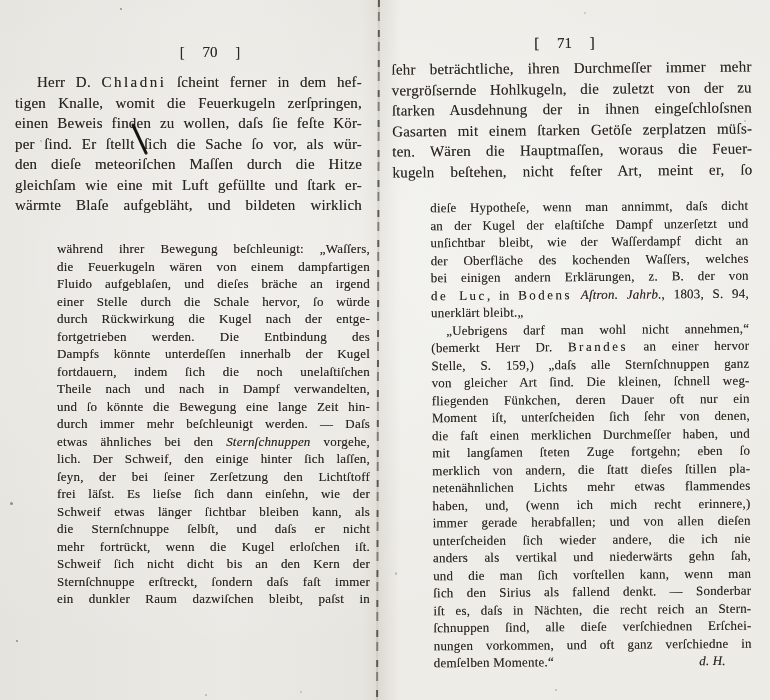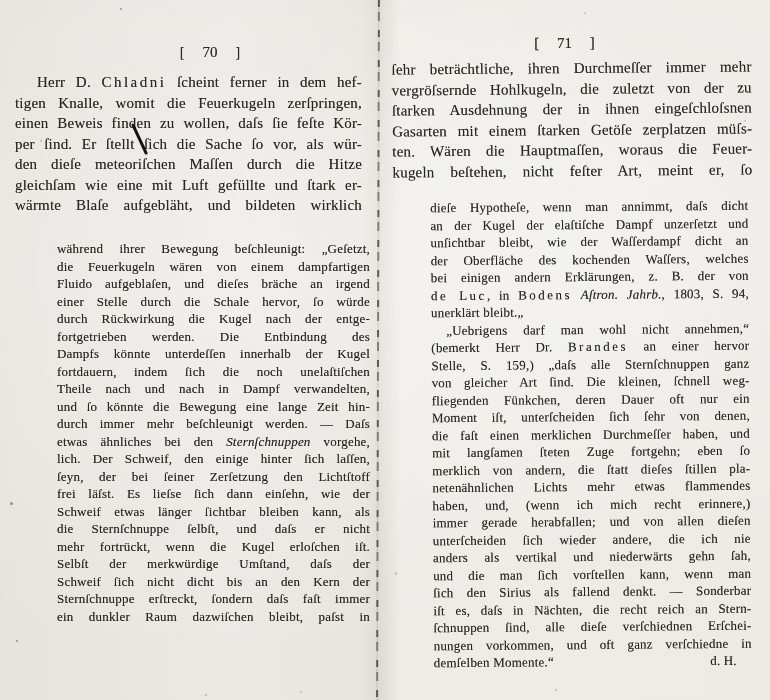--- a/index.html
+++ b/index.html
@@ -33,21 +33,21 @@
   .lmain{left:15px;top:72px;width:347px;}
   .lnote{left:57px;top:240px;width:313px;}
   .rmain{left:392px;top:58px;width:360px;transform:rotate(-0.5deg);}
   .rnote{left:432px;top:198px;width:318px;transform:rotate(-0.45deg);}
   .line{text-align:justify;text-align-last:justify;}
   .line.left{text-align-last:left;}
   .main .line.indent{text-indent:22px;}
   .note .line.indent{text-indent:15px;}
   .it{font-style:italic;}
   .spaced{letter-spacing:2.5px;}
-  .sig{float:right;margin-right:15px;}
+  .sig{float:right;margin-right:26px;font-style:italic;}
   
   .gutter{
     position:absolute;left:377px;top:0;width:2px;height:700px;
     background:repeating-linear-gradient(180deg,
       rgba(45,42,36,.75) 0 7px, rgba(45,42,36,.12) 7px 12px,
       rgba(45,42,36,.55) 12px 21px, rgba(45,42,36,.08) 21px 30px);
     filter:blur(.5px);
     transform:rotate(.15deg);
   }
   .ink-stroke{
@@ -77,39 +77,38 @@
     <div class="block main lmain">
         <div class="line indent"><span>Herr D. </span><span class="spaced">Chladni</span><span> ſcheint ferner in dem hef-</span></div>
         <div class="line"><span>tigen Knalle, womit die Feuerkugeln zerſpringen,</span></div>
         <div class="line"><span>einen Beweis finden zu wollen, daſs ſie feſte Kör-</span></div>
         <div class="line"><span>per ſind. Er ſtellt ſich die Sache ſo vor, als wür-</span></div>
         <div class="line"><span>den dieſe meteoriſchen Maſſen durch die Hitze</span></div>
         <div class="line"><span>gleichſam wie eine mit Luft gefüllte und ſtark er-</span></div>
         <div class="line"><span>wärmte Blaſe aufgebläht, und bildeten wirklich</span></div>
       </div>
     <div class="block note lnote">
-        <div class="line"><span>während ihrer Bewegung beſchleunigt: „Geſetzt,</span></div>
+        <div class="line"><span>während ihrer Bewegung beſchleunigt: „Waſſers,</span></div>
         <div class="line"><span>die Feuerkugeln wären von einem dampfartigen</span></div>
         <div class="line"><span>Fluido aufgeblaſen, und dieſes bräche an irgend</span></div>
         <div class="line"><span>einer Stelle durch die Schale hervor, ſo würde</span></div>
         <div class="line"><span>durch Rückwirkung die Kugel nach der entge-</span></div>
         <div class="line"><span>fortgetrieben werden.  Die Entbindung des</span></div>
         <div class="line"><span>Dampfs könnte unterdeſſen innerhalb der Kugel</span></div>
         <div class="line"><span>fortdauern, indem ſich die noch unelaſtiſchen</span></div>
         <div class="line"><span>Theile nach und nach in Dampf verwandelten,</span></div>
         <div class="line"><span>und ſo könnte die Bewegung eine lange Zeit hin-</span></div>
         <div class="line"><span>durch immer mehr beſchleunigt werden. — Daſs</span></div>
         <div class="line"><span>etwas ähnliches bei den </span><span class="it">Sternſchnuppen</span><span> vorgehe,</span></div>
         <div class="line"><span>lich.  Der Schweif, den einige hinter ſich laſſen,</span></div>
         <div class="line"><span>ſeyn, der bei ſeiner Zerſetzung den Lichtſtoff</span></div>
         <div class="line"><span>frei läſst.  Es lieſse ſich dann einſehn, wie der</span></div>
         <div class="line"><span>Schweif etwas länger ſichtbar bleiben kann, als</span></div>
         <div class="line"><span>die Sternſchnuppe ſelbſt, und daſs er nicht</span></div>
         <div class="line"><span>mehr fortrückt, wenn die Kugel erloſchen iſt.</span></div>
-        <div class="line"><span>Selbſt der merkwürdige Umſtand, daſs der</span></div>
         <div class="line"><span>Schweif ſich nicht dicht bis an den Kern der</span></div>
         <div class="line"><span>Sternſchnuppe erſtreckt, ſondern daſs faſt immer</span></div>
         <div class="line"><span>ein dunkler Raum dazwiſchen bleibt, paſst in</span></div>
       </div>
   </div>
 
   <div class="page">
     <div class="pagenum pn-right">[ 71 ]</div>
     <div class="block main rmain">
         <div class="line"><span>ſehr beträchtliche, ihren Durchmeſſer immer mehr</span></div>

